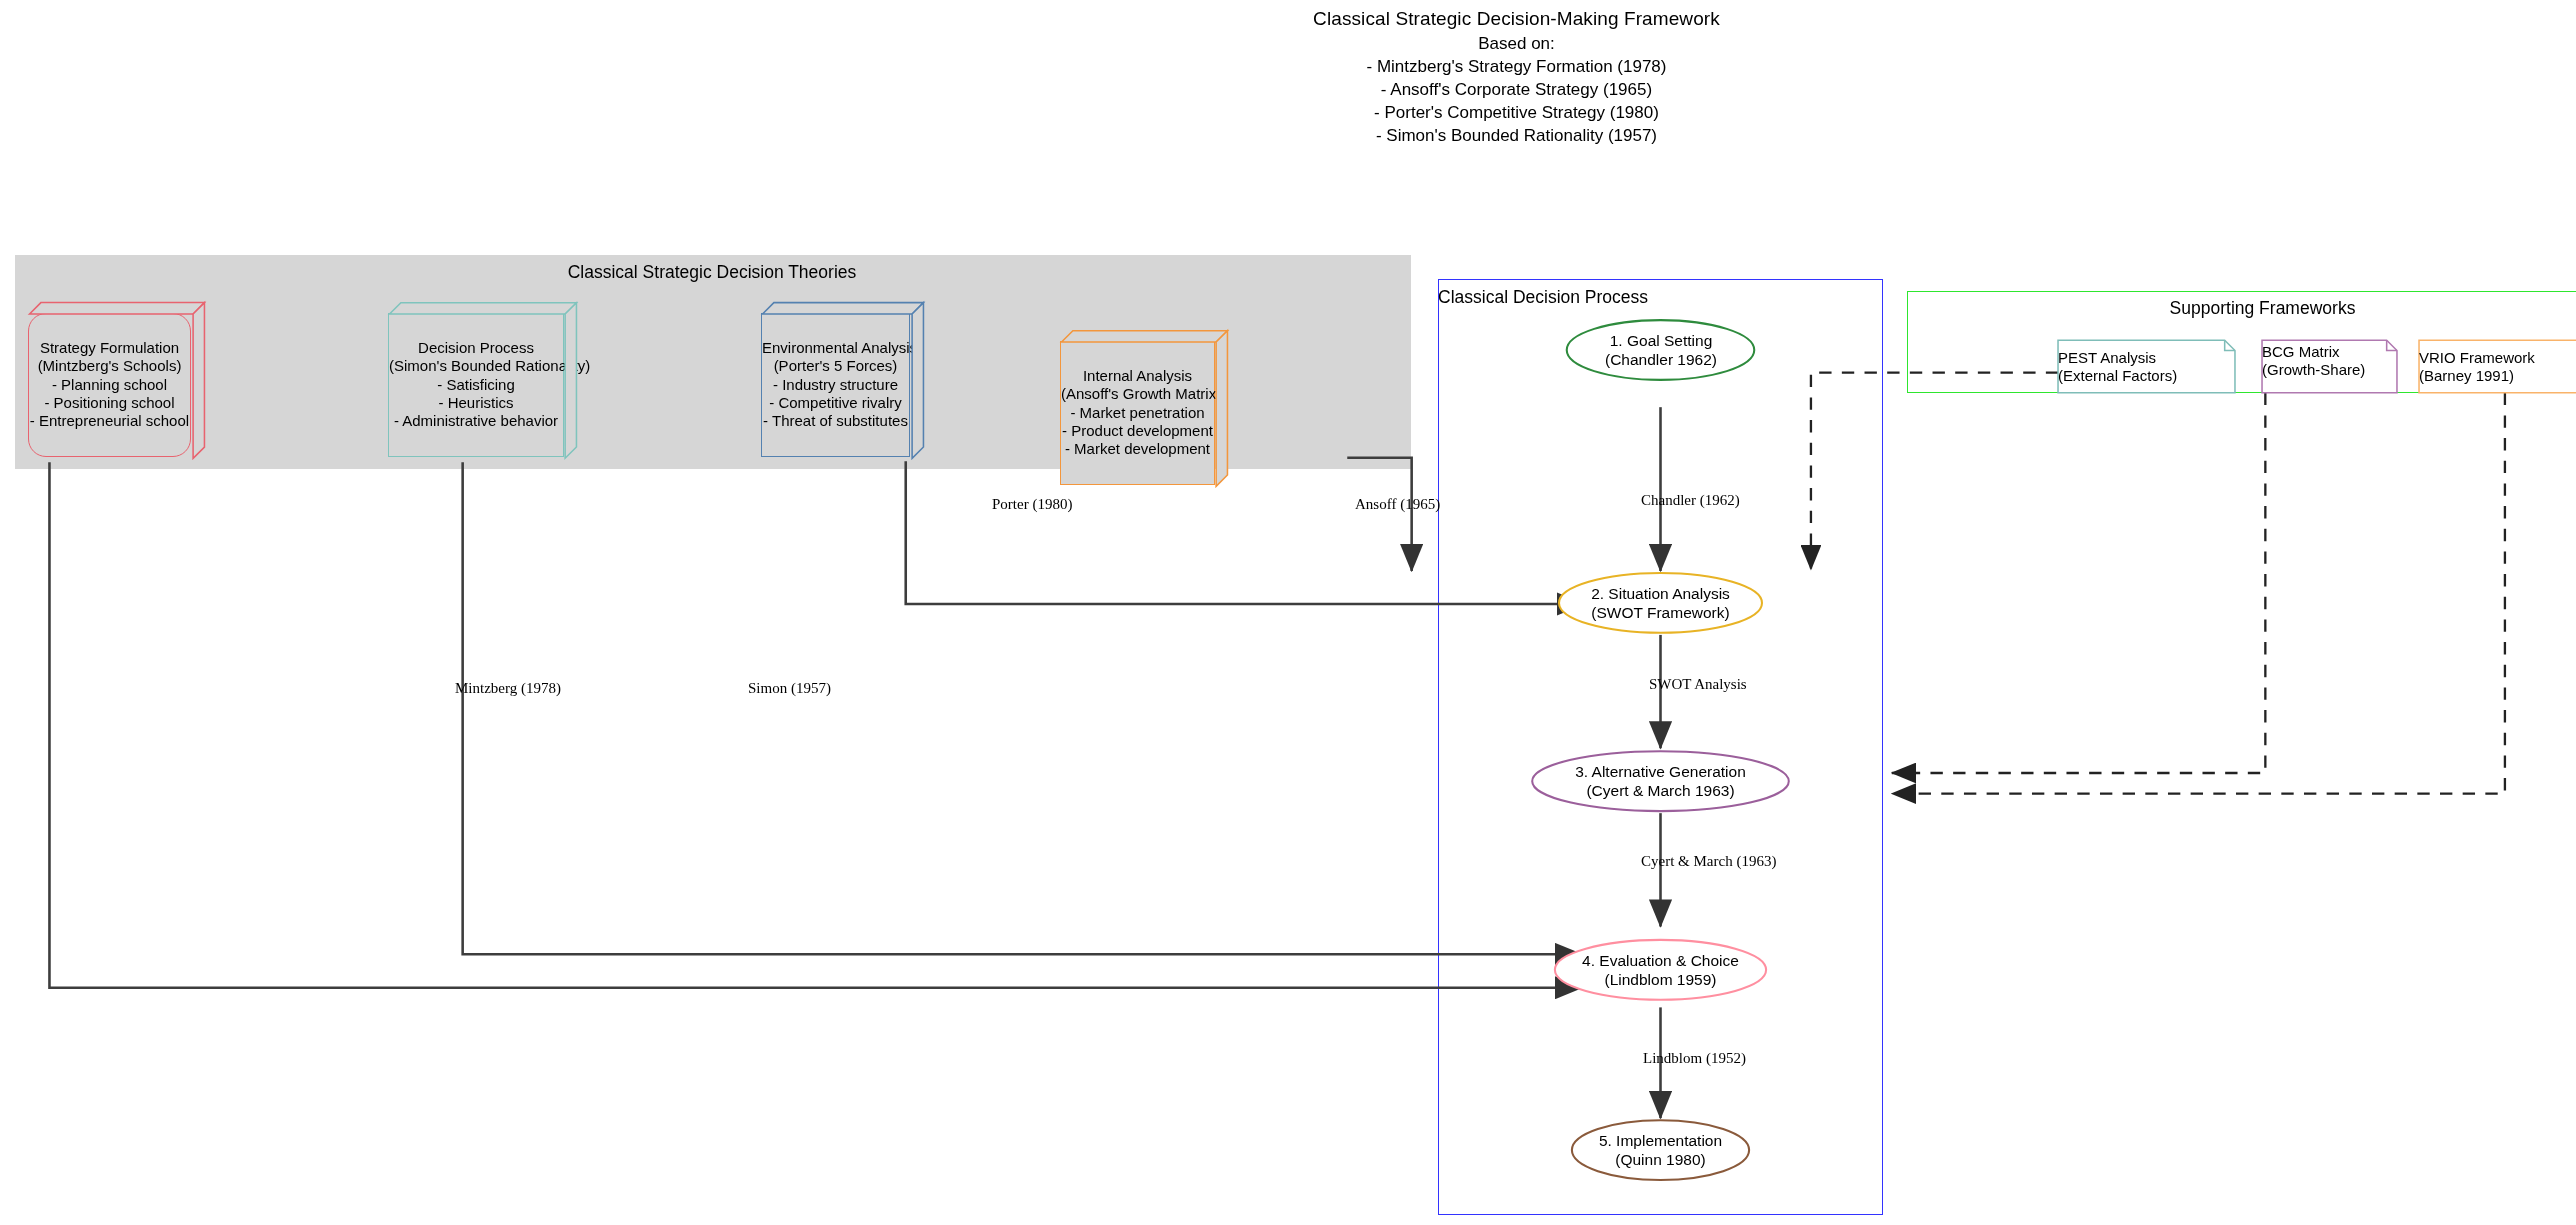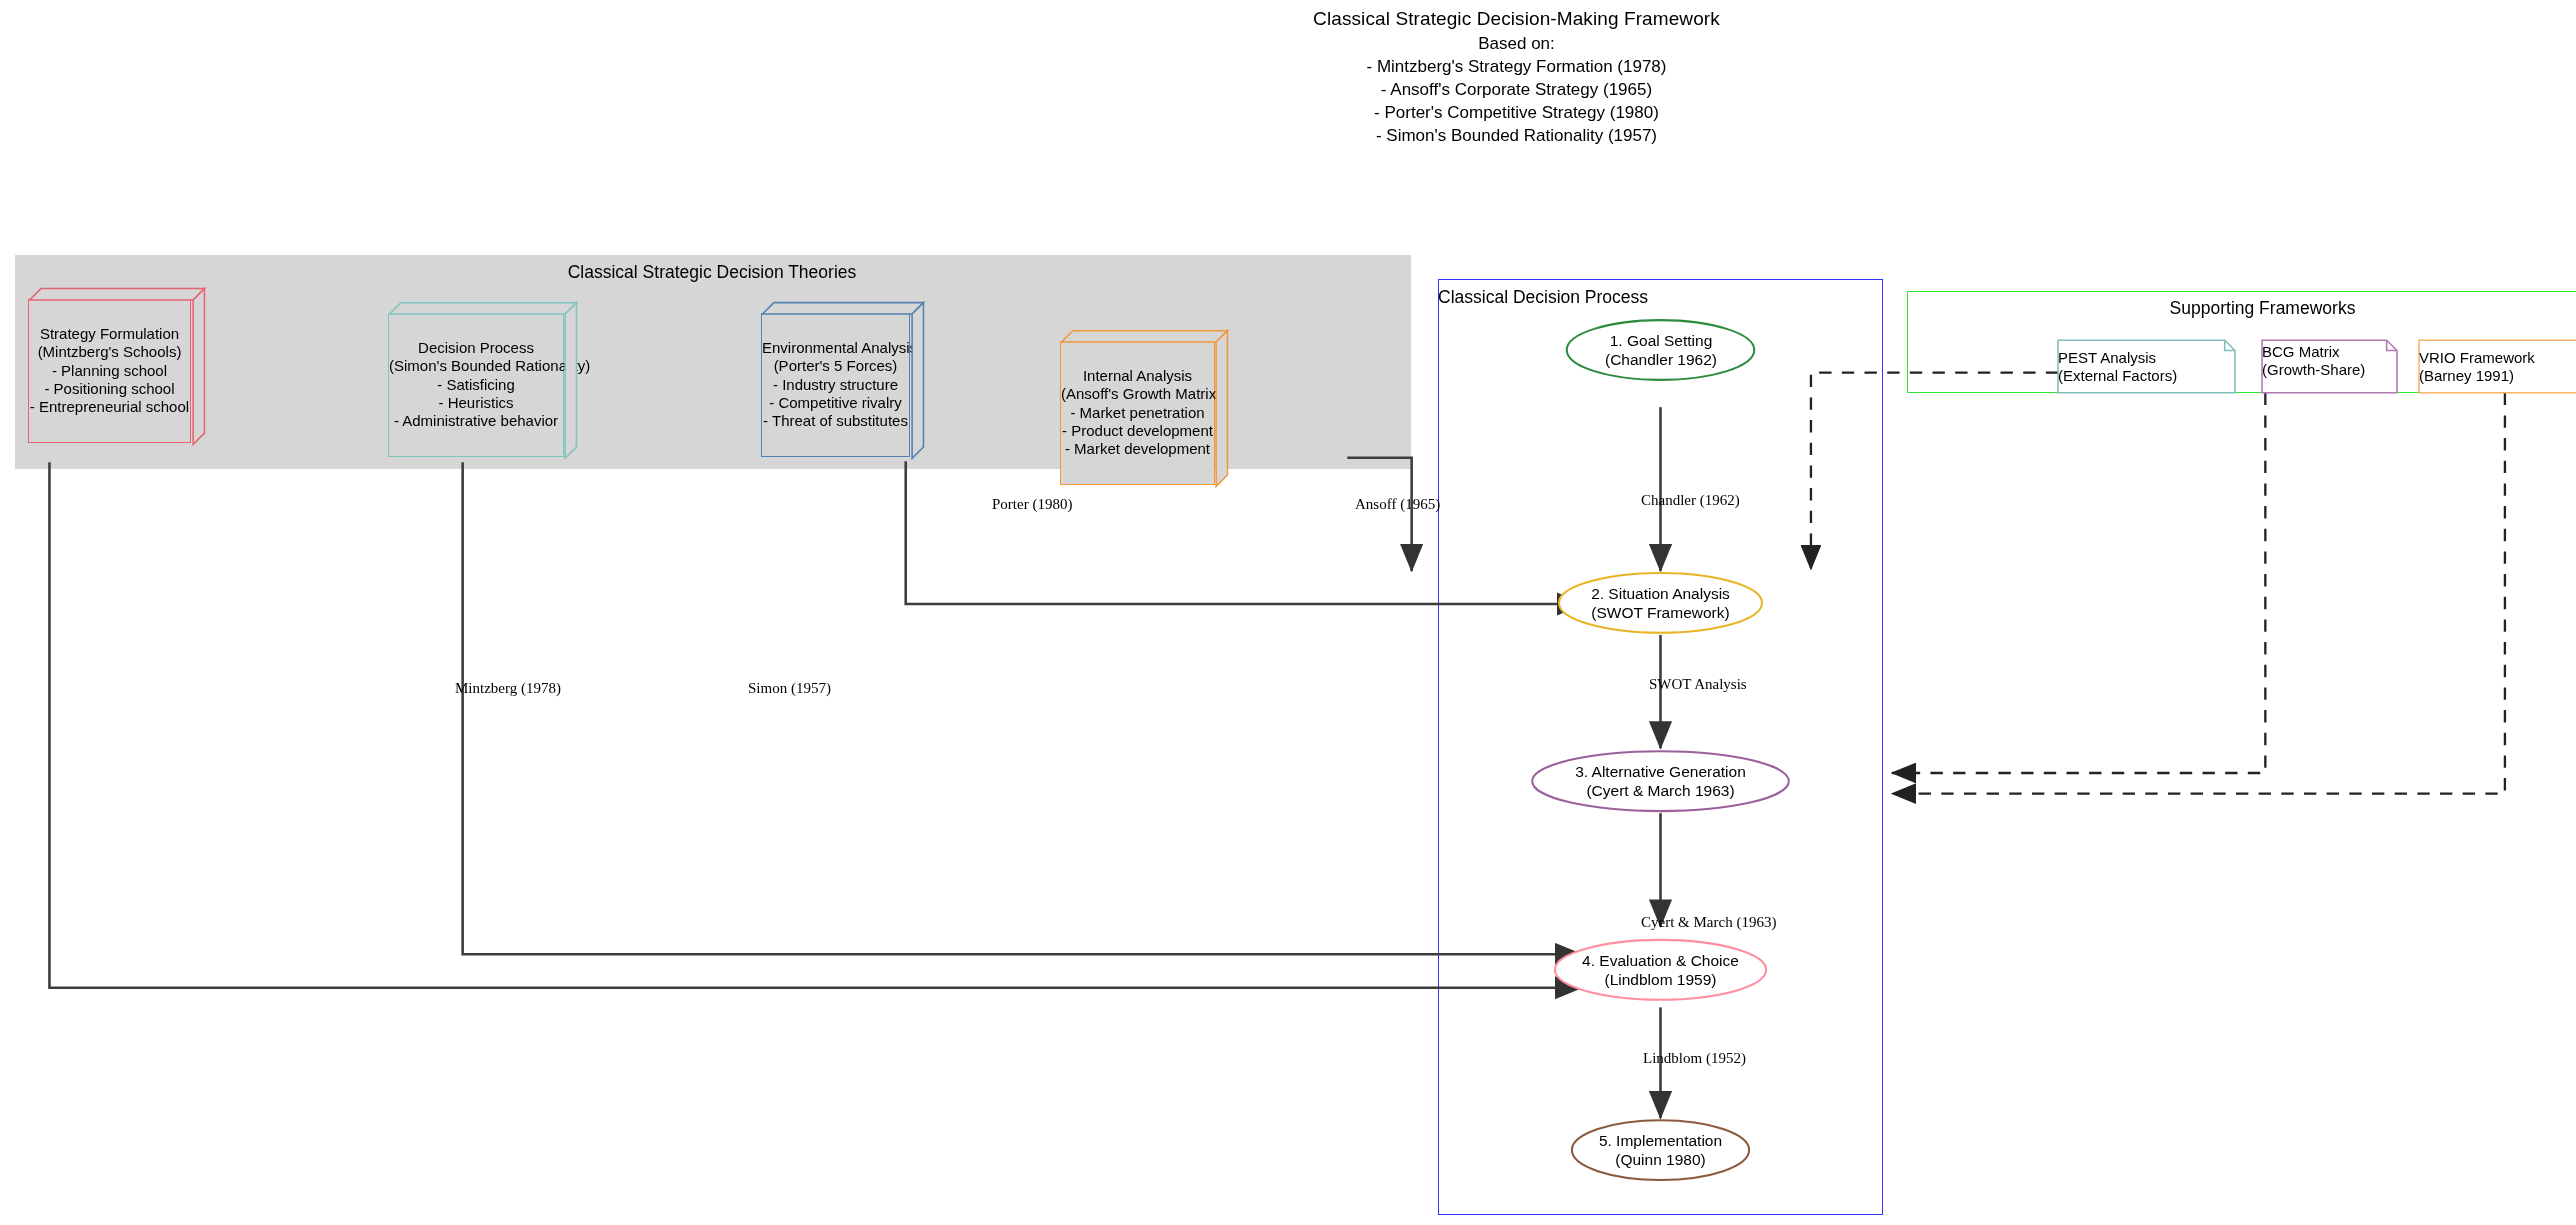--- a/index.html
+++ b/index.html
@@ -114,21 +114,21 @@
 
     <g fill="#ffffff" stroke-width="4">
       <ellipse cx="3223" cy="679" rx="182" ry="58" stroke="#2e8b3d"></ellipse>
       <ellipse cx="3223" cy="1170" rx="197" ry="58" stroke="#e8b325"></ellipse>
       <ellipse cx="3223" cy="1516" rx="249" ry="58" stroke="#9b5f9b"></ellipse>
       <ellipse cx="3223" cy="1882" rx="205" ry="58" stroke="#ff8fa0"></ellipse>
       <ellipse cx="3223" cy="2232" rx="172" ry="58" stroke="#8a5a3b"></ellipse>
     </g>
   </svg>
 
-  <div class="cbox" id="box-strategy" style="left: 28px; top: 299px; width: 163px; height: 144px; border-color: rgb(232, 99, 111);">
+  <div class="cbox" id="box-strategy" style="left: 28px; top: 313px; width: 163px; height: 144px; border-color: rgb(232, 99, 111); border-radius: 18px;">
     <div class="face-top"></div>
     <div class="lbl">Strategy Formulation
 (Mintzberg's Schools)
 - Planning school
 - Positioning school
 - Entrepreneurial school</div>
   <svg width="178" height="159" style="position:absolute;left:-1.5px;top:-13px;overflow:visible;pointer-events:none;" viewBox="0 0 345 308">
         <path d="M3,25 L25,3 L342,3 L320,25 Z" fill="#d6d6d6" stroke="#e8636f" stroke-width="3"></path>
         <path d="M320,25 L342,3 L342,283 L320,305 Z" fill="#d6d6d6" stroke="#e8636f" stroke-width="3"></path>
       </svg>
@@ -211,21 +211,21 @@
     <div class="etxt">4. Evaluation &amp; Choice
 (Lindblom 1959)</div>
   </div>
   <div class="enode" style="left:1572px;top:1120px;width:177px;height:60px;">
     <div class="etxt">5. Implementation
 (Quinn 1980)</div>
   </div>
 
   <div class="elabel" style="left:1641px;top:492px;">Chandler (1962)</div>
   <div class="elabel" style="left:1649px;top:676px;">SWOT Analysis</div>
-  <div class="elabel" style="left:1641px;top:914px;text-align:center;">Cyert &amp; March (1963)</div>
+  <div class="elabel" style="left:1641px;top:853px;text-align:center;">Cyert &amp; March (1963)</div>
   <div class="elabel" style="left:1643px;top:1050px;">Lindblom (1952)</div>
 
   <div class="elabel" style="left:992px;top:496px;">Porter (1980)</div>
   <div class="elabel" style="left:1355px;top:496px;">Ansoff (1965)</div>
   <div class="elabel" style="left:455px;top:680px;">Mintzberg (1978)</div>
   <div class="elabel" style="left:748px;top:680px;">Simon (1957)</div>
 
 </div>
 
 

